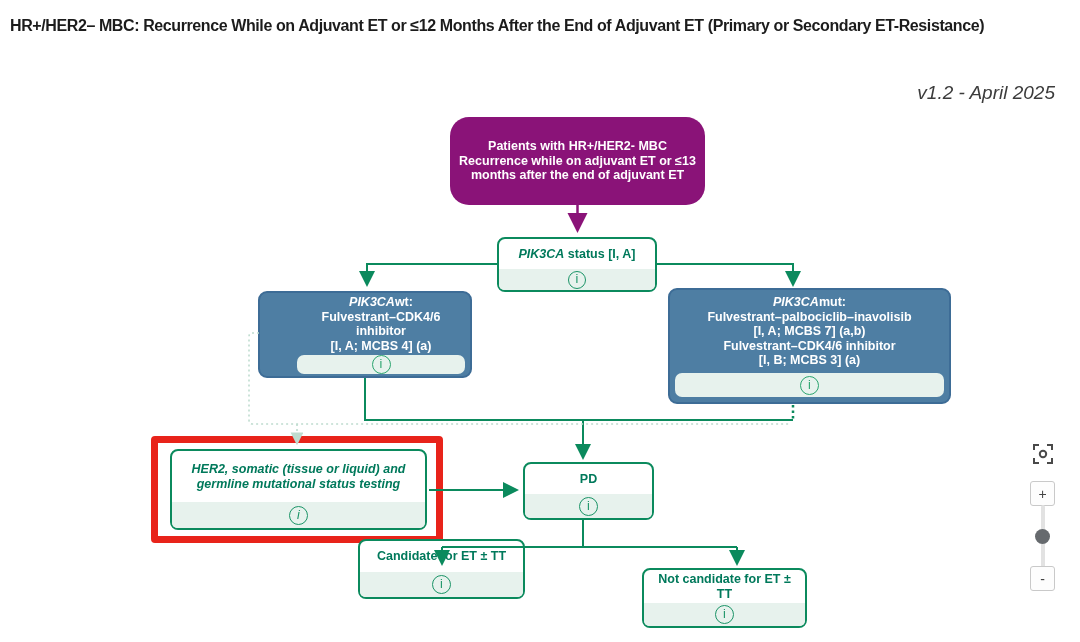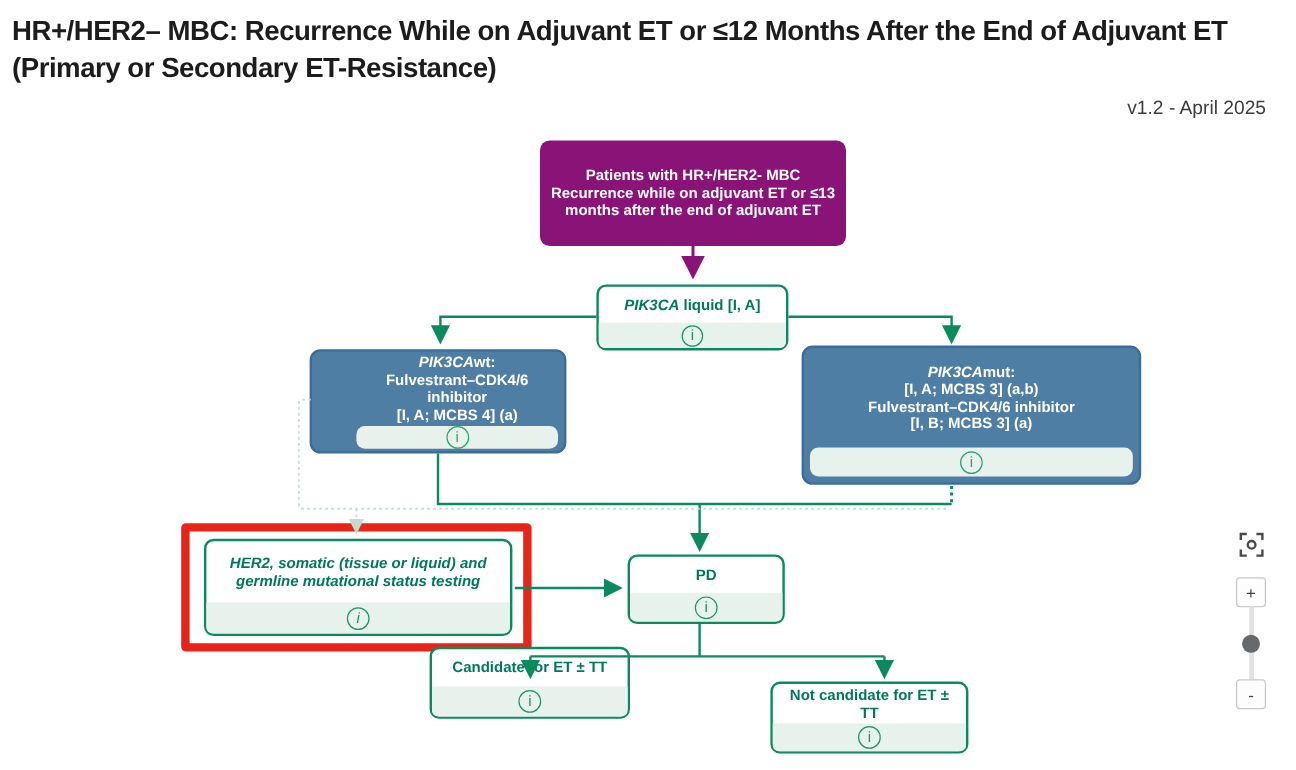--- a/index.html
+++ b/index.html
@@ -5,31 +5,31 @@
   * { margin:0; padding:0; box-sizing:border-box; }
   html,body { background:#fff; }
   body { font-family:"Liberation Sans", sans-serif; }
   #stage {
     position:relative; width:1080px; height:642px; background:#ffffff;
     overflow:hidden;
   }
   
   .page-title {
     position:absolute; left:10px; top:10px; width:1020px;
-    font-size:23px; font-weight:bold; color:#1c1c1c;
+    font-size:16px; font-weight:bold; color:#1c1c1c;
     letter-spacing:-0.4px; line-height:31px;
   }
   .version {
     position:absolute; right:25px; top:82px;
-    font-size:16px; color:#3c3c3c;
+    font-size:19px; color:#3c3c3c;font-style:italic;
   }
   
   .node { position:absolute; display:flex; flex-direction:column; font-weight:bold; text-align:center; }
   .node .body { flex:1; display:flex; flex-direction:column; align-items:center; justify-content:center; padding:2px 8px; font-size:12.5px; line-height:14.5px; }
-  .box-purple { background:#8A1378; border-radius:8px; color:#ffffff; }
+  .box-purple { background:#8A1378; border-radius:19px; color:#ffffff; }
   .box-blue   { background:#4E7EA3; border:2.5px solid #3D6C96; border-radius:9px; color:#ffffff; }
   .box-green  { background:#ffffff; border:2.5px solid #0B8A5D; border-radius:8px; color:#00795B; }
   .footer {
     background:#E7F2ED; display:flex; align-items:center; justify-content:center;
     border-bottom-left-radius:5px; border-bottom-right-radius:5px;
   }
   .box-green > .footer { height:23px; }
   .box-blue  > .footer { height:24px; margin:0 5px 5px 5px; border-radius:7px; }
   .info-icon {
     width:19px; height:19px; border:1.7px solid #1B9467; border-radius:50%;
@@ -65,42 +65,43 @@
 
   <div class="node box-purple" style="left:450px; top:117px; width:255px; height:88px;">
     <div class="body">
       <div>Patients with HR+/HER2- MBC</div>
       <div>Recurrence while on adjuvant ET or ≤13 months after the end of adjuvant ET</div>
     </div>
   </div>
 
   <div class="node box-green" style="left:497px; top:237px; width:160px; height:55px;">
     <div class="body">
-      <div><i>PIK3CA</i><span> liquid [I, A]</span></div>
+      <div><i>PIK3CA</i><span> status [I, A]</span></div>
     </div>
     <div class="footer" style="height:21px;">
       <span class="info-icon" style="width:18px;height:18px;">i</span>
     </div>
   </div>
 
   <div class="node box-blue" style="left:258px; top:291px; width:214px; height:87px;padding-left:32px;">
     <div class="body">
       <div><i>PIK3CA</i><span>wt:</span></div>
       <div>Fulvestrant–CDK4/6 inhibitor</div>
       <div>[I, A; MCBS 4] (a)</div>
     </div>
     <div class="footer">
       <span class="info-icon blue-footer-icon">i</span>
     </div>
   </div>
 
   <div class="node box-blue" style="left:668px; top:288px; width:283px; height:116px;">
     <div class="body">
       <div><i>PIK3CA</i><span>mut:</span></div>
-      <div>[I, A; MCBS 3] (a,b)</div>
+      <div>Fulvestrant–palbociclib–inavolisib</div>
+      <div>[I, A; MCBS 7] (a,b)</div>
       <div>Fulvestrant–CDK4/6 inhibitor</div>
       <div>[I, B; MCBS 3] (a)</div>
     </div>
     <div class="footer">
       <span class="info-icon blue-footer-icon">i</span>
     </div>
   </div>
 
   <div class="node box-green" style="left:170px; top:449px; width:257px; height:81px;font-style:italic;">
     <div class="body">HER2, somatic (tissue or liquid) and germline mutational status testing</div>

